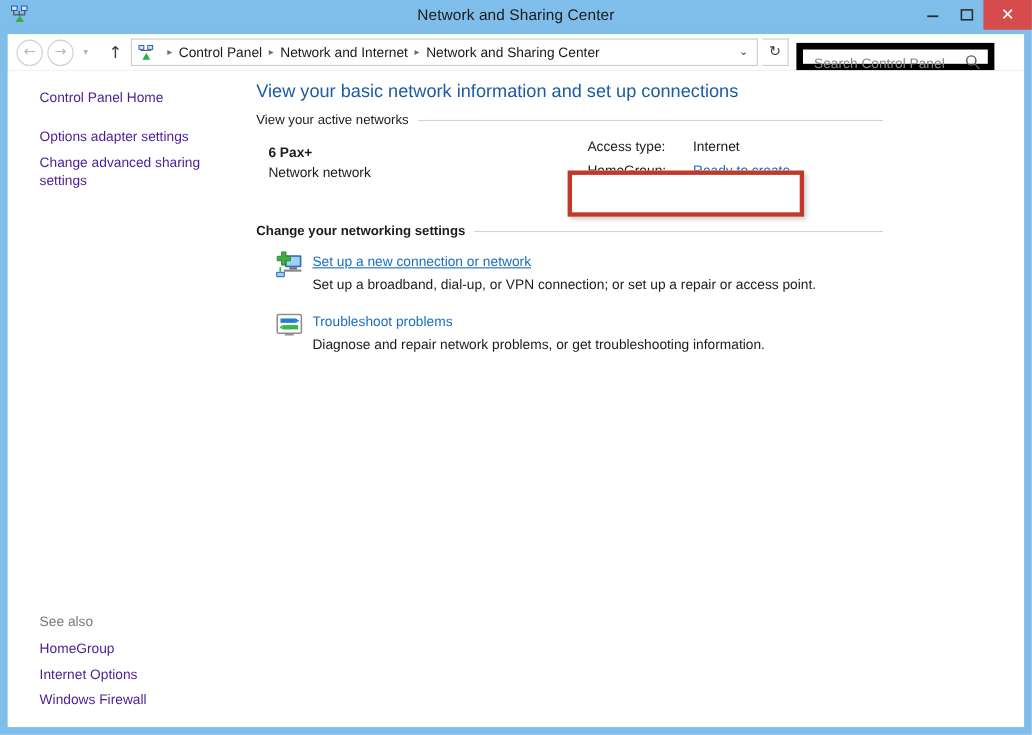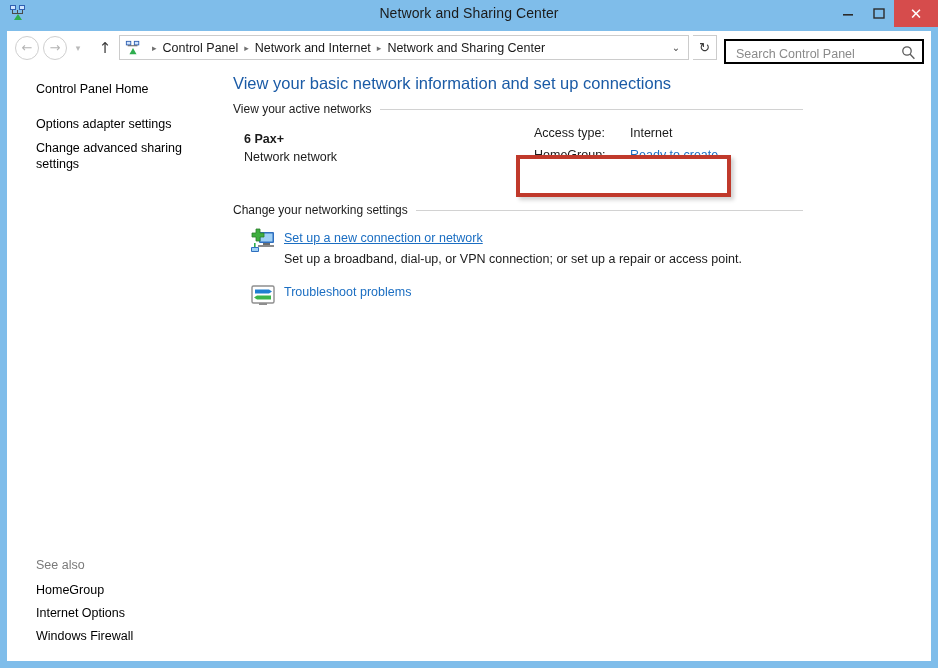--- a/index.html
+++ b/index.html
@@ -181,22 +181,22 @@
     text-align: center;
     line-height: 23px;
     font-size: 13px;
     color: #3a3a3a;
     font-family: "DejaVu Sans", sans-serif;
     cursor: default;
   }
   #searchbox {
     position: absolute;
     left: 717px; top: 8px;
-    width: 200px; height: 25px;
-    border: 2px solid #000000;
+    width: 180px; height: 25px;
+    border: 6px solid #000000;
     background: #ffffff;
     box-sizing: border-box;
   }
   #search-input {
     position: absolute;
     left: 8px; top: 0;
     width: 165px; height: 23px;
     border: none;
     outline: none;
     background: transparent;
@@ -226,21 +226,21 @@
     position: absolute;
     left: 0; top: 0;
     width: 221px;
     height: 597px;
     background: #ffffff;
   }
   .navlink {
     position: absolute;
     left: 29px;
     font-size: 12.5px;
-    color: #000000;
+    color: #4c1d95;
     font-family: "Liberation Sans", sans-serif;
     cursor: default;
     line-height: 16px;
   }
   #nl-home { top: 17px; }
   #nl-adapter { top: 52px; }
   #nl-advanced { top: 76px; width: 170px; }
 
   #seealso-title {
     position: absolute;
@@ -285,21 +285,21 @@
     font-family: "Liberation Sans", sans-serif;
     white-space: nowrap;
     padding-right: 8px;
   }
   .group-head .rule {
     flex: 1;
     height: 1px;
     background: #d2d2d2;
   }
   #grp-active { top: 37px; }
-  #grp-change { top: 138px; }
+  #grp-change { top: 138px; font-weight: bold; }
 
   
   #net-name {
     position: absolute;
     left: 16px; top: 68px;
     font-size: 12.5px;
     font-weight: bold;
     color: #1b1b1b;
     font-family: "Liberation Sans", sans-serif;
   }
@@ -560,16 +560,17 @@
         <svg width="28" height="28" viewBox="0 0 28 28">
           <rect x="3" y="4" width="22" height="17" rx="1.5" fill="#ffffff" stroke="#8e8e8e" stroke-width="1.4"></rect>
           <rect x="6" y="7.5" width="14" height="4" fill="#1f7fd0"></rect>
           <polygon points="20,7.5 23,9.5 20,11.5" fill="#1f7fd0"></polygon>
           <rect x="8" y="13.5" width="14" height="4" fill="#3cb54a"></rect>
           <polygon points="8,13.5 5,15.5 8,17.5" fill="#3cb54a"></polygon>
           <rect x="10" y="21" width="8" height="2" fill="#8e8e8e"></rect>
         </svg>
       </span>
       <span class="task-link" id="link-trouble">Troubleshoot problems</span>
+      <span class="task-desc" id="desc-trouble">Diagnose and repair network problems, or get troubleshooting information.</span>
 
     </div>
   </div>
 </div>
 
 </body></html>

